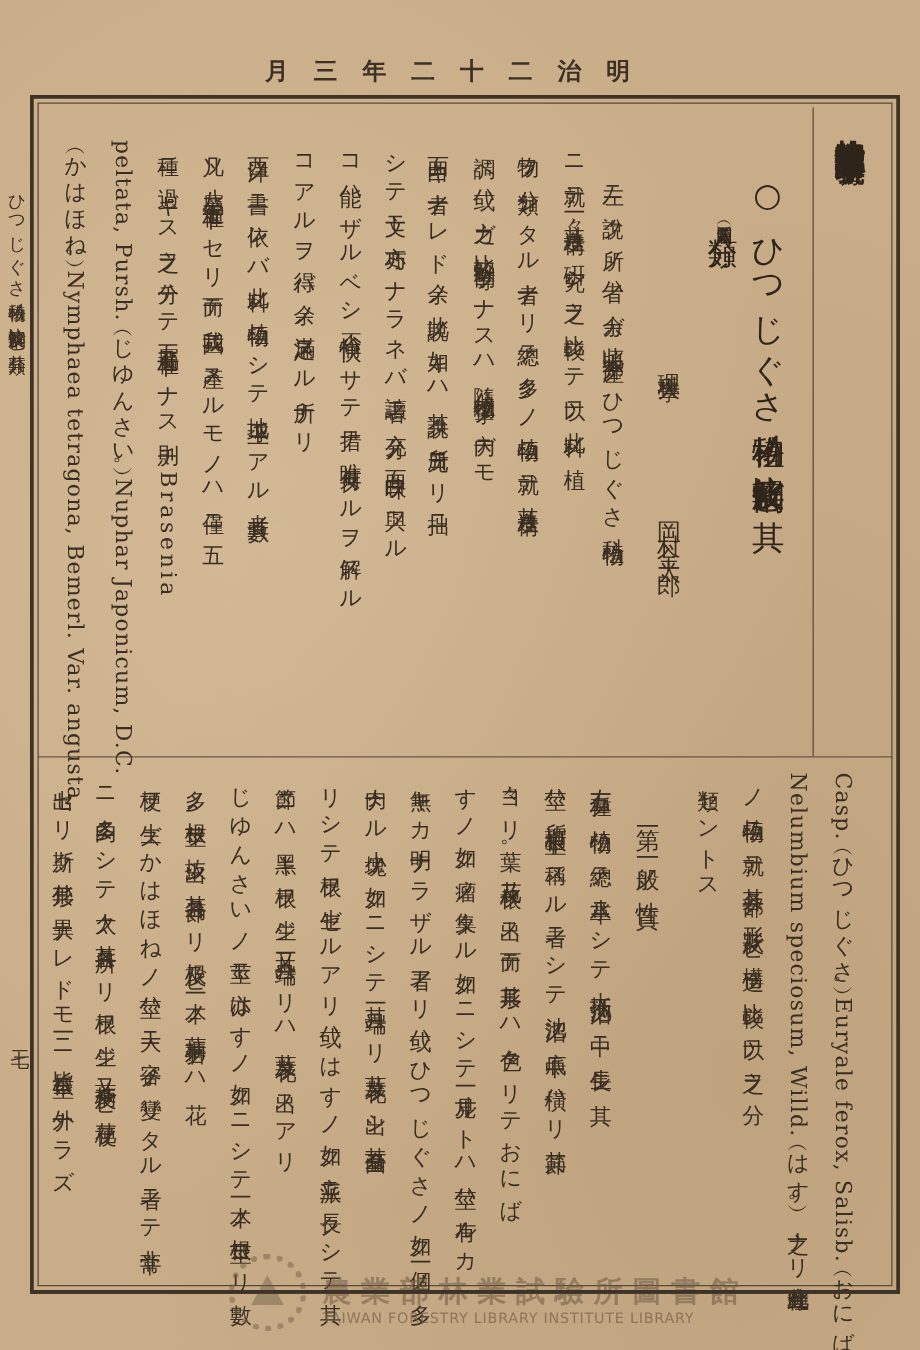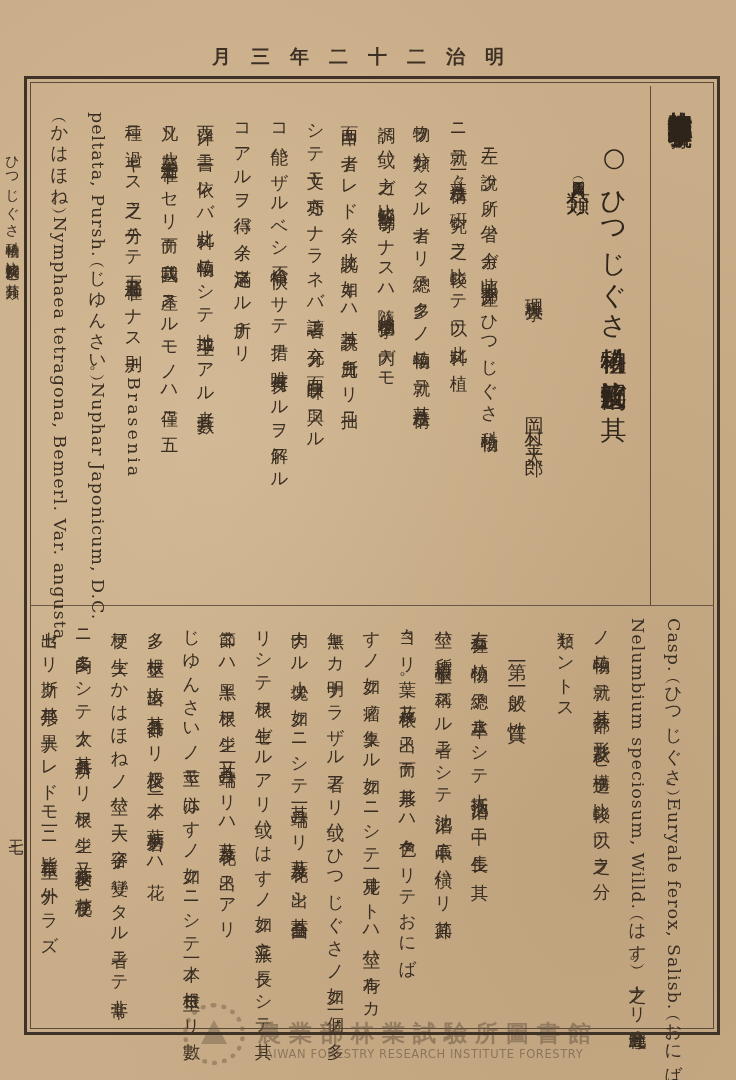--- a/index.html
+++ b/index.html
@@ -176,13 +176,13 @@
 <div class="col" style="left:110px; top:618px;">梗ヲ生ズかはほねノ莖ハ大ニ容子ノ變リタル者ニテ非常</div>
 <div class="col" style="left:74px; top:618px;">ニ多肉ニシテ太ク其各所ヨリ根ヲ生ジ又葉柄及ビ花梗ヲ</div>
 <div class="col" style="left:40px; top:618px;">出セリ斯ク其形ハ異ナレドモ一ニ皆根莖ニ外ナラズ</div>
 
 <div class="side-title">ひつじぐさ科植物ノ比較解剖及ビ其分類</div>
 <div class="page-number">七三</div>
 
 <div class="stamp-logo"></div>
 <div class="stamp-cn">農業部林業試驗所圖書館</div>
 <div class="bottom-rule"></div>
-<div class="stamp-en">TAIWAN FORESTRY RESEARCH INSTITUTE FORESTRY</div>
+<div class="stamp-en">TAIWAN FORESTRY LIBRARY INSTITUTE LIBRARY</div>
 
 </body></html>

